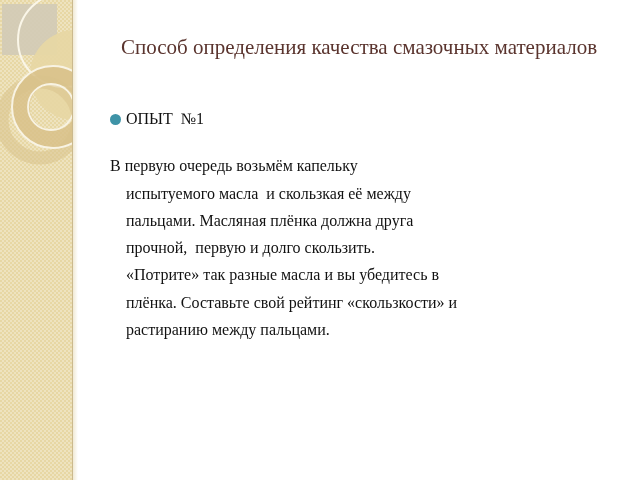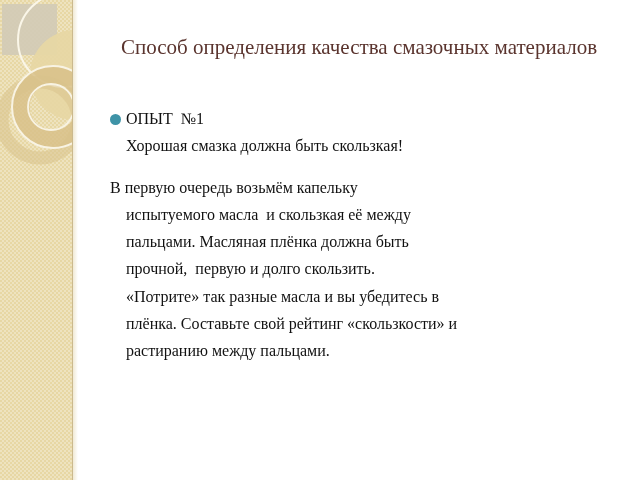--- a/index.html
+++ b/index.html
@@ -35,21 +35,21 @@
   .content {
     position:absolute; left:110px; top:105px; width:530px;
     font-size:16px; line-height:27.3px; color:#111111;
   }
   .bullet-item { position:relative; padding-left:16px; }
   .bullet {
     position:absolute; left:0; top:9px; width:11px; height:11px;
     border-radius:50%; background:#3e93a7;
   }
   .line { white-space:pre; }
-  .paragraph { margin-top:14px; }
+  .paragraph { margin-top:20px; }
   .paragraph .line.ind { margin-left:16px; }
 </style>
 </head>
 <body>
 
 <div class="slide">
 
   <div class="sidebar">
     <svg width="76" height="480" viewBox="0 0 76 480">
       <defs>
@@ -76,27 +76,26 @@
   <div class="sidebar-border"></div>
   <div class="sidebar-glow"></div>
 
   <div class="title">Способ определения качества смазочных материалов</div>
 
   <div class="content">
 
     <div class="bullet-item">
       <span class="bullet"></span>
       <div class="line">ОПЫТ  №1</div>
-      <div class="line">Хорошая смазка должна быть скользкая!</div>
     </div>
 
     <div class="paragraph">
       <div class="line">В первую очередь возьмём капельку</div>
       <div class="line ind">испытуемого масла  и скользкая её между</div>
-      <div class="line ind">пальцами. Масляная плёнка должна быть</div>
+      <div class="line ind">пальцами. Масляная плёнка должна друга</div>
       <div class="line ind">прочной,  первую и долго скользить.</div>
       <div class="line ind">«Потрите» так разные масла и вы убедитесь в</div>
       <div class="line ind">плёнка. Составьте свой рейтинг «скользкости» и</div>
       <div class="line ind">растиранию между пальцами.</div>
     </div>
 
   </div>
 </div>
 
 </body></html>

